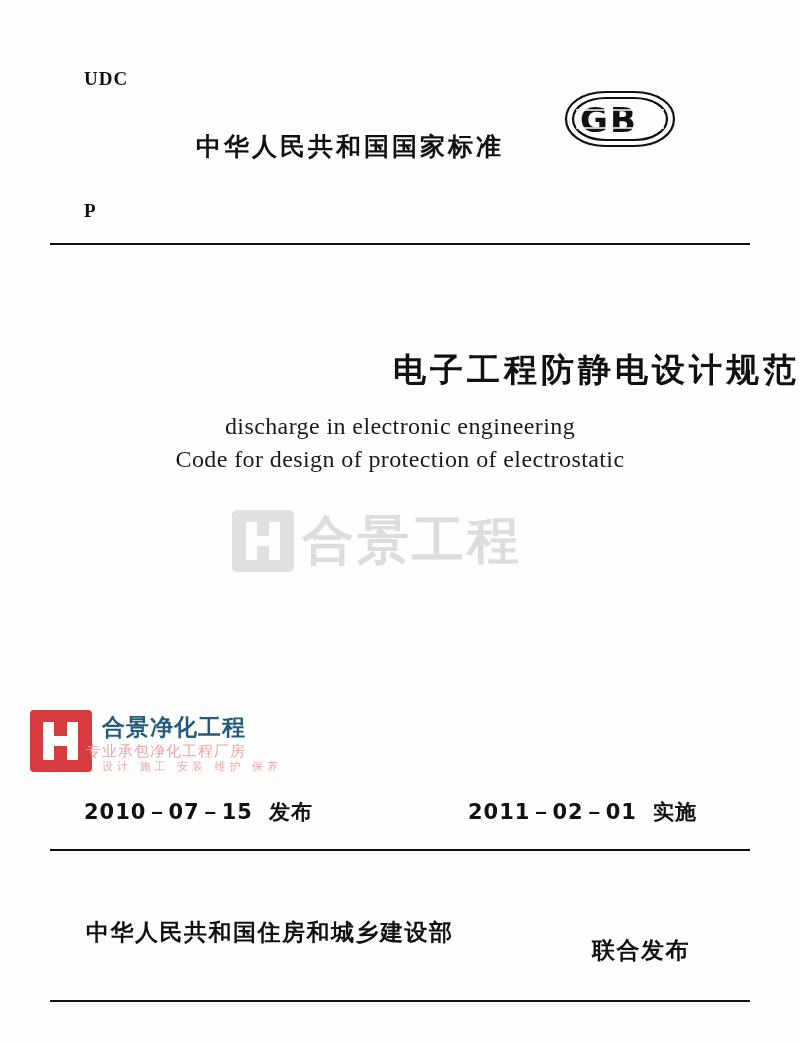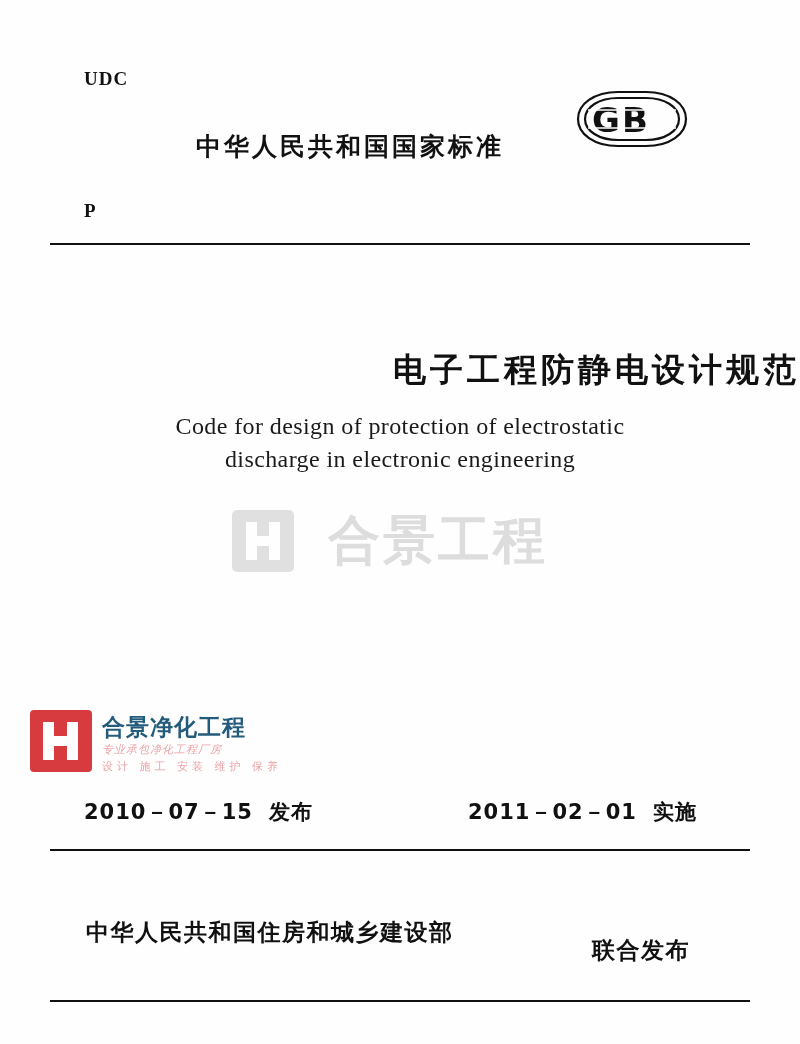--- a/index.html
+++ b/index.html
@@ -41,21 +41,21 @@
     top: 130px;
     font-family: "DejaVu Sans", sans-serif;
     font-weight: bold;
     font-size: 25px;
     letter-spacing: 3px;
     white-space: nowrap;
   }
 
   .gb-logo {
     position: absolute;
-    left: 568px;
+    left: 556px;
     top: 88px;
     width: 128px;
     height: 62px;
     text-align: center;
   }
 
   .p-mark {
     position: absolute;
     left: 84px;
     top: 200px;
@@ -127,21 +127,21 @@
 
   
   .watermark-center {
     position: absolute;
     left: 232px;
     top: 505px;
     width: 360px;
     height: 72px;
     display: flex;
     align-items: center;
-    gap: 34px;
+    gap: 8px;
     opacity: 0.62;
   }
   .wm-glyph {
     width: 62px;
     height: 62px;
     background: #cfcfcf;
     border-radius: 5px;
     position: relative;
     flex: none;
   }
@@ -212,28 +212,27 @@
     top: 6px;
     font-family: "DejaVu Sans", sans-serif;
     font-weight: bold;
     font-size: 23px;
     letter-spacing: 1px;
     color: #0c4a6e;
     white-space: nowrap;
   }
   .wm-red-sub1 {
     position: absolute;
-    left: 72px;
+    left: 56px;
     top: 36px;
     font-family: "DejaVu Sans", sans-serif;
-    font-size: 11px;
+    font-size: 15px;
     letter-spacing: 1px;
     color: #e89a9d;
     white-space: nowrap;
-    font-style: italic;
   }
   .wm-red-sub2 {
     position: absolute;
     left: 72px;
     top: 53px;
     font-family: "DejaVu Sans", sans-serif;
     font-size: 11px;
     letter-spacing: 4px;
     color: #e89a9d;
     white-space: nowrap;
@@ -312,22 +311,22 @@
     </svg>
   </div>
 
   <div class="p-mark">P</div>
 
   <div class="rule rule-top"></div>
 
   <div class="title-cn">电子工程防静电设计规范</div>
 
   <div class="title-en">
+    <div>discharge in electronic engineering</div>
     <div>Code for design of protection of electrostatic</div>
-    <div>discharge in electronic engineering</div>
   </div>
 
   <div class="watermark-center">
     <div class="wm-glyph">
         <span></span>
       </div>
     <div class="wm-text">合景工程</div>
   </div>
 
   <div class="watermark-red">

